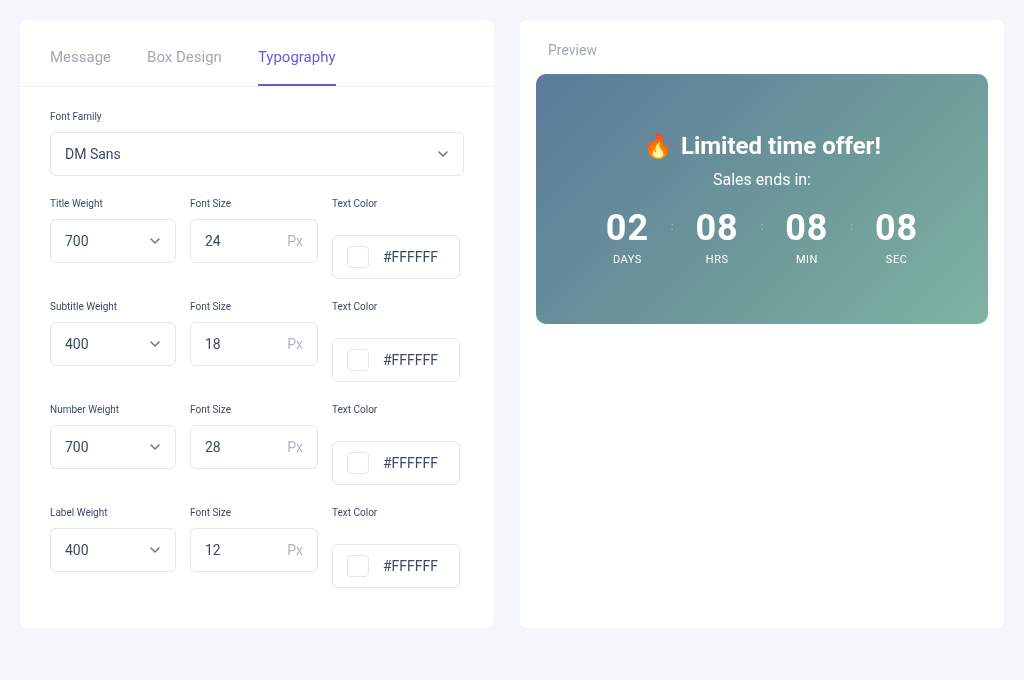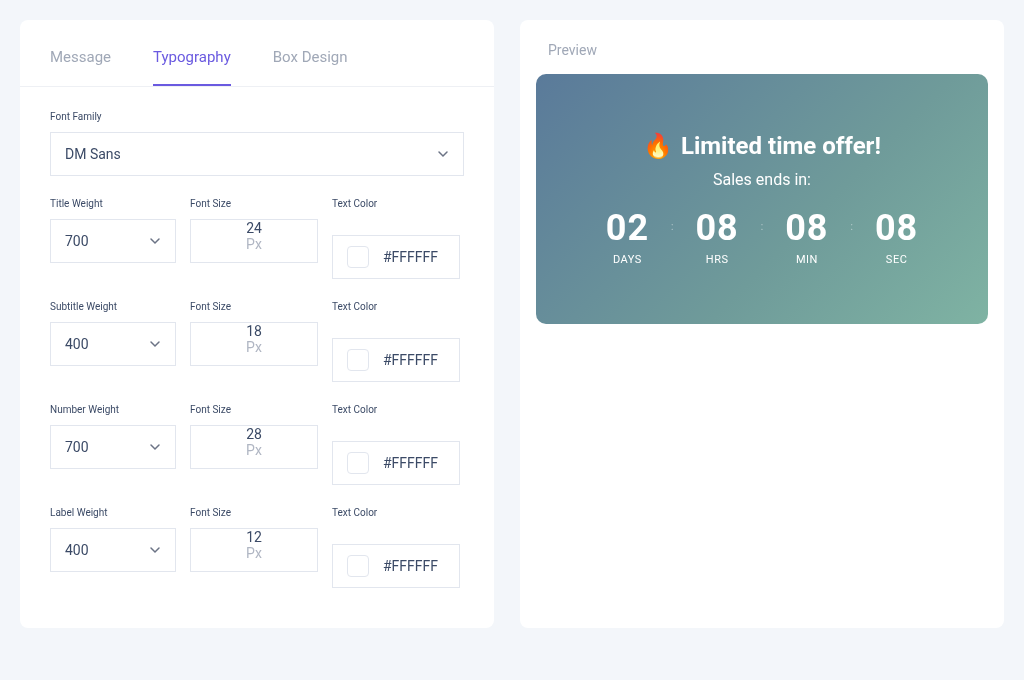--- a/index.html
+++ b/index.html
@@ -2,34 +2,34 @@
 <html><head>
 <meta charset="utf-8">
 <style>
 * { box-sizing: border-box; margin: 0; padding: 0; font-family: -apple-system, BlinkMacSystemFont, "Segoe UI", Roboto, sans-serif; }
 body { background: #f3f6fa; padding: 20px; width: 1024px; height: 680px; }
 .wrap { display: flex; gap: 26px; }
 .panel { background: #fff; border-radius: 8px; }
 .left { width: 474px; padding: 0; }
 .right { width: 484px; padding: 22px 16px 16px 16px; }
 
-.tabs { display: flex; gap: 12px; border-bottom: 1px solid #eef0f4; padding: 0 30px; padding-top: 10px; }
+.tabs { display: flex; gap: 6px; border-bottom: 1px solid #eef0f4; padding: 0 30px; padding-top: 10px; }
 .tab { font-size: 15px; color: #a0a8b7; padding: 18px 0 18px 0; margin-right: 30px; cursor: pointer; border-bottom: 2px solid transparent; }
 .tab.active { color: #6a5ae0; border-bottom-color: #6a5ae0; }
 
 .form-area { padding: 24px 30px 30px 30px; }
 .field-group { margin-bottom: 22px; }
 .label { font-size: 10px; color: #3b4a66; margin-bottom: 10px; display: block; }
 
 .select, .input-box, .color-box {
-  border: 1px solid #e2e6ee; border-radius: 0; height: 44px; background: #fff;
+  border: 1px solid #e2e6ee; border-radius: 6px; height: 44px; background: #fff;
   display: flex; align-items: center; padding: 0 14px; color: #3b4a66; font-size: 14px;
 }
 .select { justify-content: space-between; cursor: pointer; }
-.input-box { justify-content: flex-start; flex-direction: column; }
+.input-box { justify-content: space-between; }
 .input-box .val { color: #3b4a66; }
 .input-box .suffix { color: #b0b6c3; }
 .color-box { gap: 14px; margin-top: 26px; }
 .swatch { width: 22px; height: 22px; border: 1px solid #e2e6ee; border-radius: 4px; background: #fff; }
 
 .row3 { display: flex; gap: 14px; margin-bottom: 22px; }
 .col { flex: 0 0 126px; }
 .col:nth-child(2) { flex: 0 0 128px; }
 .col:nth-child(3) { flex: 0 0 128px; }
 
@@ -51,22 +51,22 @@
 .pv-lab { font-size: 11px; font-weight: 400; margin-top: 4px; letter-spacing: 0.5px; }
 .pv-sep { font-size: 10px; color: rgba(255,255,255,0.5); margin-top: 14px; }
 </style>
 </head>
 <body>
 
 <div class="wrap">
   <div class="panel left">
     <div class="tabs">
       <div class="tab">Message</div>
+      <div class="tab">Box Design</div>
       <div class="tab active">Typography</div>
-      <div class="tab">Box Design</div>
     </div>
 
     <div class="form-area">
       <div class="field-group">
         <span class="label">Font Family</span>
         <div class="select" style="width:100%">
           <span>DM Sans</span>
           <span class="chev">
               <svg viewBox="0 0 12 12">
                 <path d="M2 4l4 4 4-4" stroke="#6b7385" stroke-width="1.5" fill="none" stroke-linecap="round"></path>

